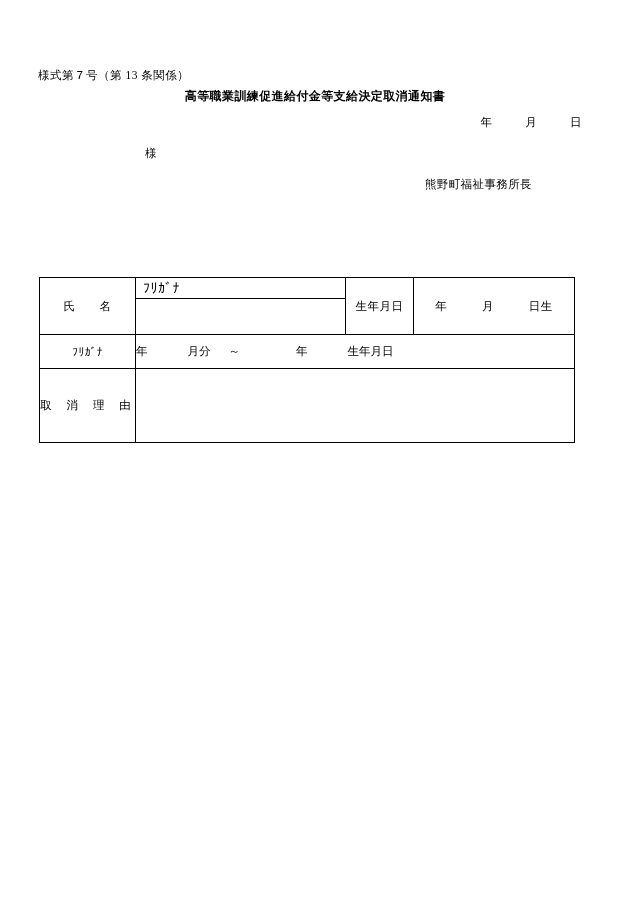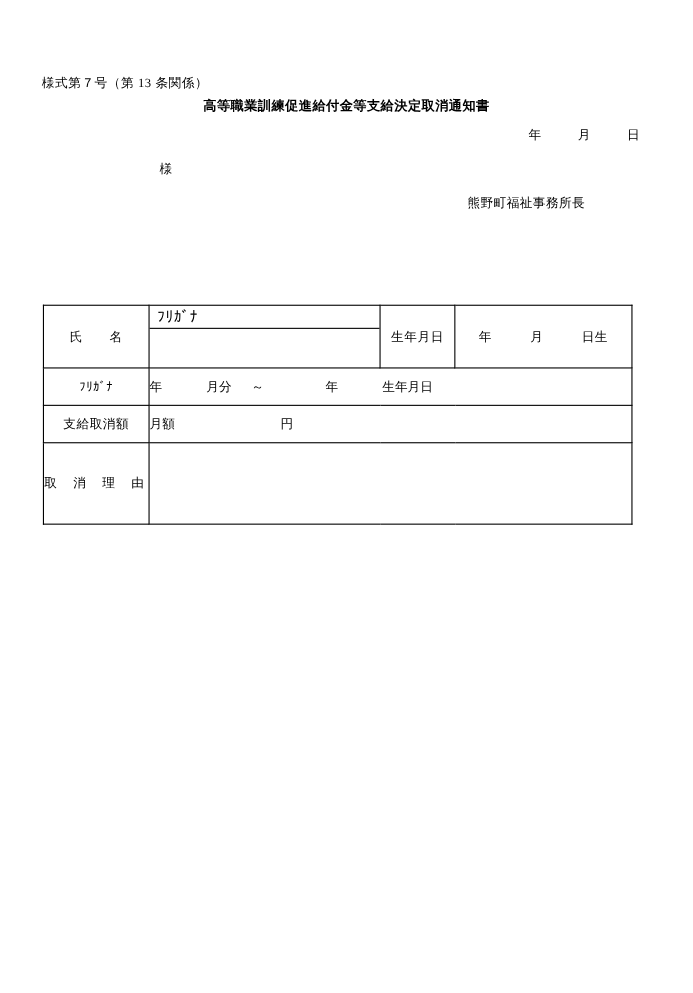--- a/index.html
+++ b/index.html
@@ -216,26 +216,20 @@
 
 
 
       <tr class="row-h">
         <td class="lbl">ﾌﾘｶﾞﾅ</td>
         <td class="cell-pad val-indent-2" colspan="3">
           <span>年</span><span class="sp-40"></span><span>月分</span><span class="sp-18"></span><span>～</span><span class="sp-56"></span><span>年</span><span class="sp-40"></span><span>生年月日</span>
         </td>
       </tr>
 
-      <tr class="row-h">
-        <td class="lbl">支給取消額</td>
-        <td class="cell-pad val-indent-3" colspan="3">
-          <span>月額</span><span class="sp-56"></span><span class="sp-40"></span><span>円</span>
-        </td>
-      </tr>
 
       <tr class="row-reason">
         <td class="lbl lbl-spread">取 消 理 由</td>
         <td class="cell-pad" colspan="3"></td>
       </tr>
     </tbody>
   </table>
 
 </div>
 

